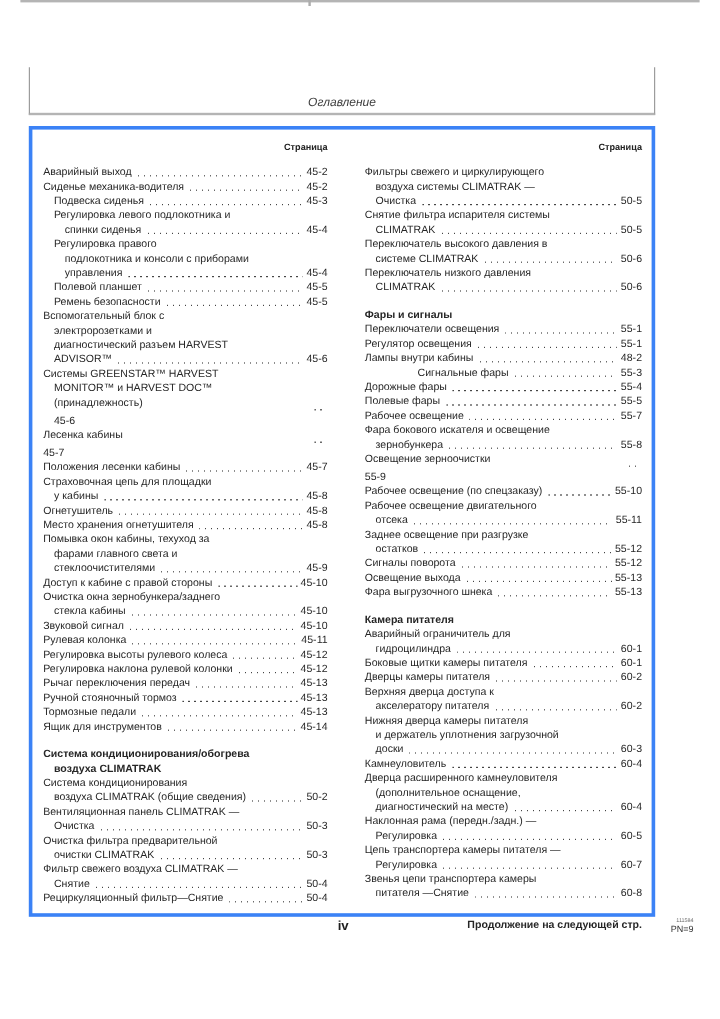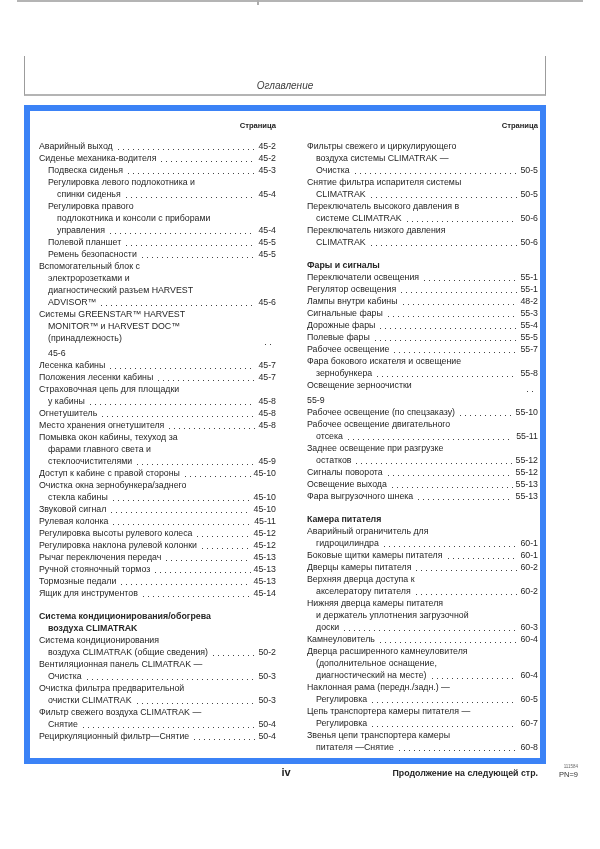--- a/index.html
+++ b/index.html
@@ -11,21 +11,21 @@
   .top-rule{position:absolute;top:0;left:17px;width:566px;height:2px;background:#b4b4b4;}
   .top-tick{position:absolute;top:0;left:257px;width:2px;height:5px;background:#adadad;}
   .header-box{
     position:absolute;left:24px;top:56px;width:522px;height:40px;
     border-left:1px solid #9c9c9c;border-right:1px solid #9c9c9c;border-bottom:2px solid #b4b4b4;
     display:flex;align-items:flex-end;justify-content:center;box-sizing:border-box;
   }
   .header-title{font-style:italic;font-size:10px;color:#3d3d3d;padding-bottom:3px;}
   .content-box{
     position:absolute;left:24px;top:105px;width:522px;height:659px;
-    border:6px solid #3b82f6;box-sizing:border-box;background:#fff;
+    border:3px solid #3b82f6;box-sizing:border-box;background:#fff;
   }
   .col{position:absolute;top:9px;font-size:8.8px;line-height:12px;}
   .col-left{left:9px;width:237px;}
   .col-right{left:277px;width:231px;}
   .col-header{font-weight:bold;font-size:7.6px;text-align:right;margin-bottom:8px;color:#222;}
   .entry{margin:0;}
   .line{display:flex;align-items:baseline;white-space:nowrap;}
   .txt{flex:0 0 auto;}
   .dots{
     flex:1 1 auto;min-width:8px;height:1px;align-self:flex-end;margin:0 3px 2px 5px;
@@ -137,21 +137,21 @@
         <div class="line" style="padding-left: 9px;">
           <div class="txt">MONITOR™ и HARVEST DOC™</div>
         </div>
         <div class="line" style="padding-left: 9px; flex-direction: column;">
           <div class="txt">(принадлежность)</div>
           <div class="dots"></div>
           <div class="pg">45-6</div>
         </div>
       </div>
       <div class="entry">
-        <div class="line" style="padding-left: 0px;">
+        <div class="line" style="padding-left: 0px; flex-direction: column;">
           <div class="txt">Лесенка кабины</div>
           <div class="dots"></div>
           <div class="pg">45-7</div>
         </div>
       </div>
       <div class="entry">
         <div class="line" style="padding-left: 0px;">
           <div class="txt">Положения лесенки кабины</div>
           <div class="dots"></div>
           <div class="pg">45-7</div>
@@ -390,21 +390,21 @@
         </div>
       </div>
       <div class="entry">
         <div class="line" style="padding-left: 0px;">
           <div class="txt">Лампы внутри кабины</div>
           <div class="dots"></div>
           <div class="pg">48-2</div>
         </div>
       </div>
       <div class="entry">
-        <div class="line" style="padding-left: 0px;">
+        <div class="line" style="padding-left: 0px; margin-left: 44px;">
           <div class="txt">Сигнальные фары</div>
           <div class="dots"></div>
           <div class="pg">55-3</div>
         </div>
       </div>
       <div class="entry">
         <div class="line" style="padding-left: 0px;">
           <div class="txt">Дорожные фары</div>
           <div class="dots"></div>
           <div class="pg">55-4</div>

